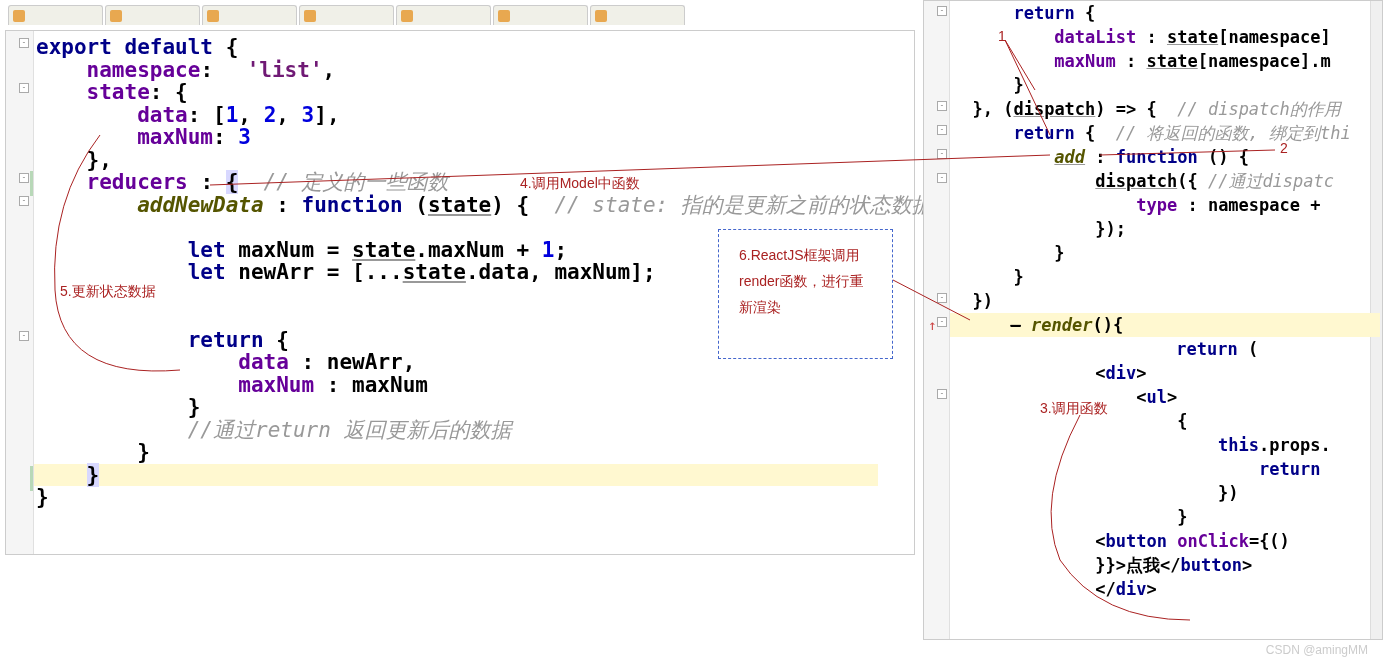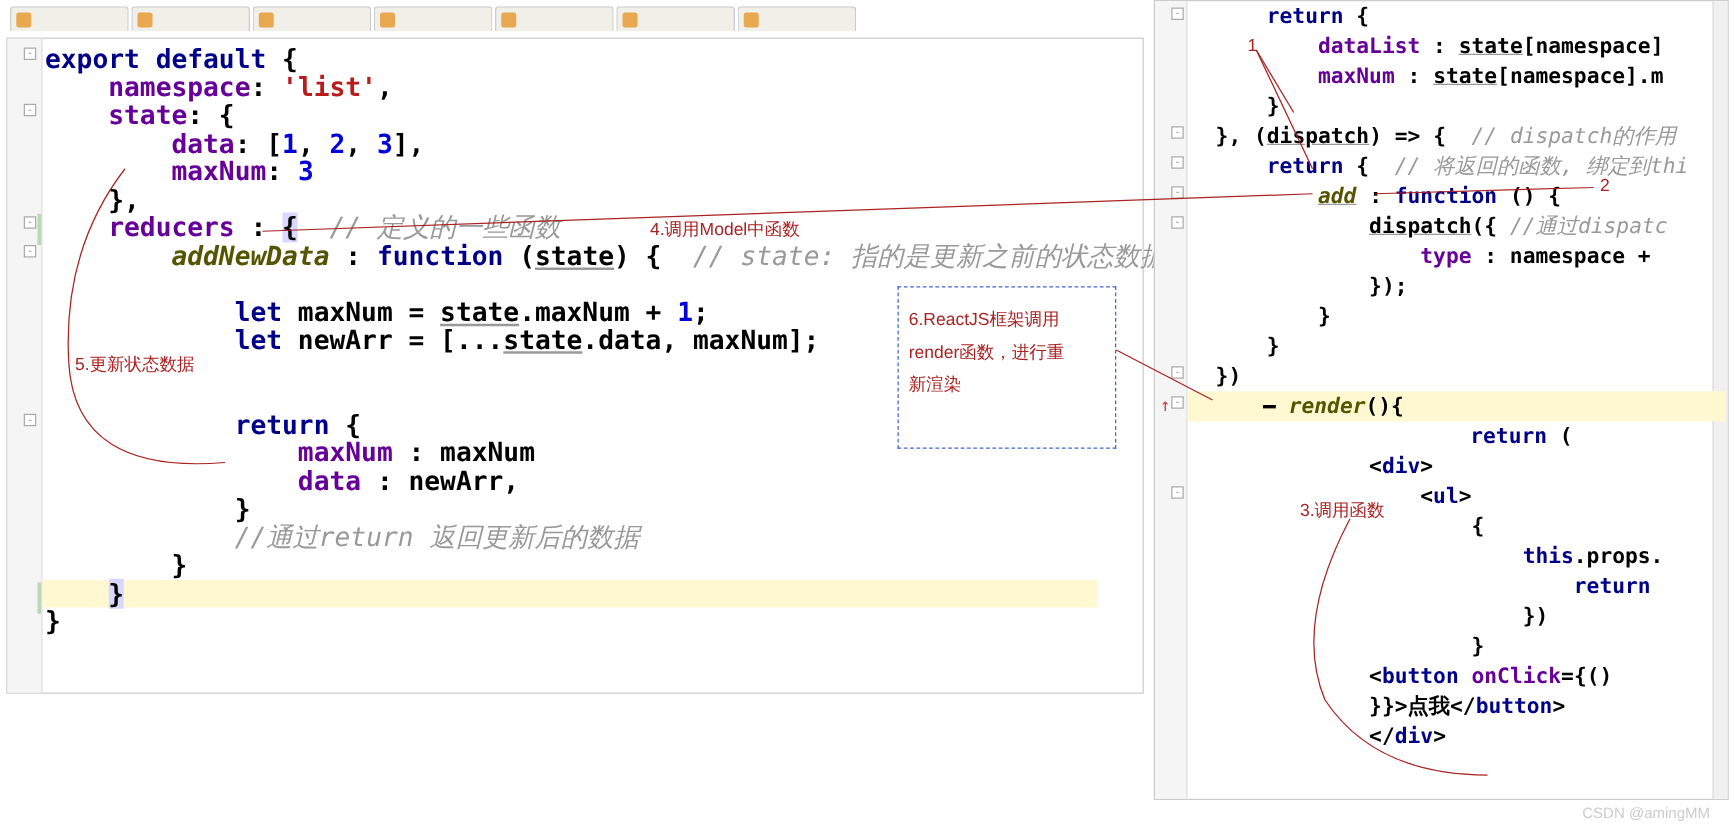--- a/index.html
+++ b/index.html
@@ -102,21 +102,21 @@
     .code-area-right {
       position: absolute;
       left: 28px;
       top: 0px;
       line-height: 24px;
       font-size: 17px;
       font-weight: bold;
       white-space: nowrap;
     }
     .kw { color: #000088; font-weight: bold; }
-    .str { color: #b91c1c; font-weight: bold; }
+    .str { color: #701a75; font-weight: bold; margin-left: 21px; }
     .num { color: #0000dd; }
     .prop { color: #660099; font-weight: bold; }
     .fn { color: #555500; font-style: italic; }
     .comment { color: #999999; font-style: italic; font-weight: normal; }
     .underline { text-decoration: underline; text-decoration-color: #999; }
     .highlight-brace { background: #d8d8ff; }
     .highlight-line { background: #fff8d0; display: inline-block; width: 844px; margin-left: -2px; padding-left: 2px; }
     .highlight-line-right { background: #fff8d0; display: inline-block; width: 430px; margin-left: -2px; padding-left: 2px; }
     .annotation {
       position: absolute;
@@ -218,22 +218,22 @@
 <div style="white-space: pre;">        <span class="prop">maxNum</span><span>: </span><span class="num">3</span></div>
 <div style="white-space: pre;">    <span>},</span></div>
 <div style="white-space: pre;">    <span class="prop">reducers</span><span> : </span><span class="highlight-brace">{</span><span class="comment">  // 定义的一些函数</span></div>
 <div style="white-space: pre;">        <span class="fn">addNewData</span><span> : </span><span class="kw">function</span><span> (</span><span class="underline">state</span><span>) {  </span><span class="comment">// state: 指的是更新之前的状态数据</span></div>
 <div style="white-space: pre;">&nbsp;</div>
 <div style="white-space: pre;">            <span class="kw">let</span><span> maxNum = </span><span class="underline">state</span><span>.maxNum + </span><span class="num">1</span><span>;</span></div>
 <div style="white-space: pre;">            <span class="kw">let</span><span> newArr = [...</span><span class="underline">state</span><span>.data, maxNum];</span></div>
 <div style="white-space: pre;">&nbsp;</div>
 <div style="white-space: pre;">&nbsp;</div>
 <div style="white-space: pre;">            <span class="kw">return</span><span> {</span></div>
+<div style="white-space: pre;">                <span class="prop">data</span><span> : newArr,</span></div>
 <div style="white-space: pre;">                <span class="prop">maxNum</span><span> : maxNum</span></div>
-<div style="white-space: pre;">                <span class="prop">data</span><span> : newArr,</span></div>
 <div style="white-space: pre;">            <span>}</span></div>
 <div style="white-space: pre;">            <span class="comment">//通过return 返回更新后的数据</span></div>
 <div style="white-space: pre;">        <span>}</span></div>
 <div class="highlight-line" style="white-space: pre;">    <span class="highlight-brace">}</span></div>
 <div style="white-space: pre;"><span>}</span></div>
     </div>
   </div>
 
   <div class="right-panel">
     <div class="gutter-right">
@@ -279,21 +279,21 @@
   </div>
 </div>
 
 <div class="annotation" style="left:998px;top:28px">1</div>
 <div class="annotation" style="left:1280px;top:140px">2</div>
 <div class="annotation" style="left:1040px;top:400px">3.调用函数</div>
 <div class="annotation" style="left:520px;top:175px">4.调用Model中函数</div>
 <div class="annotation" style="left:60px;top:283px">5.更新状态数据</div>
 
 <div class="annotation-box" style="left:718px;top:229px;width:175px;height:130px">
-  <div class="annotation" style="position:relative;left:8px;top:12px;line-height:26px">
+  <div class="annotation" style="position:relative;left:20px;top:12px;line-height:26px">
     <div>6.ReactJS框架调用</div>
     <div>render函数，进行重</div>
     <div>新渲染</div>
   </div>
 </div>
 
 <svg class="overlay">
 
   <path d="M 1005 40 L 1035 90" stroke="#aa2222" stroke-width="1" fill="none"></path>
   <path d="M 1005 40 L 1050 135" stroke="#aa2222" stroke-width="1" fill="none"></path>

